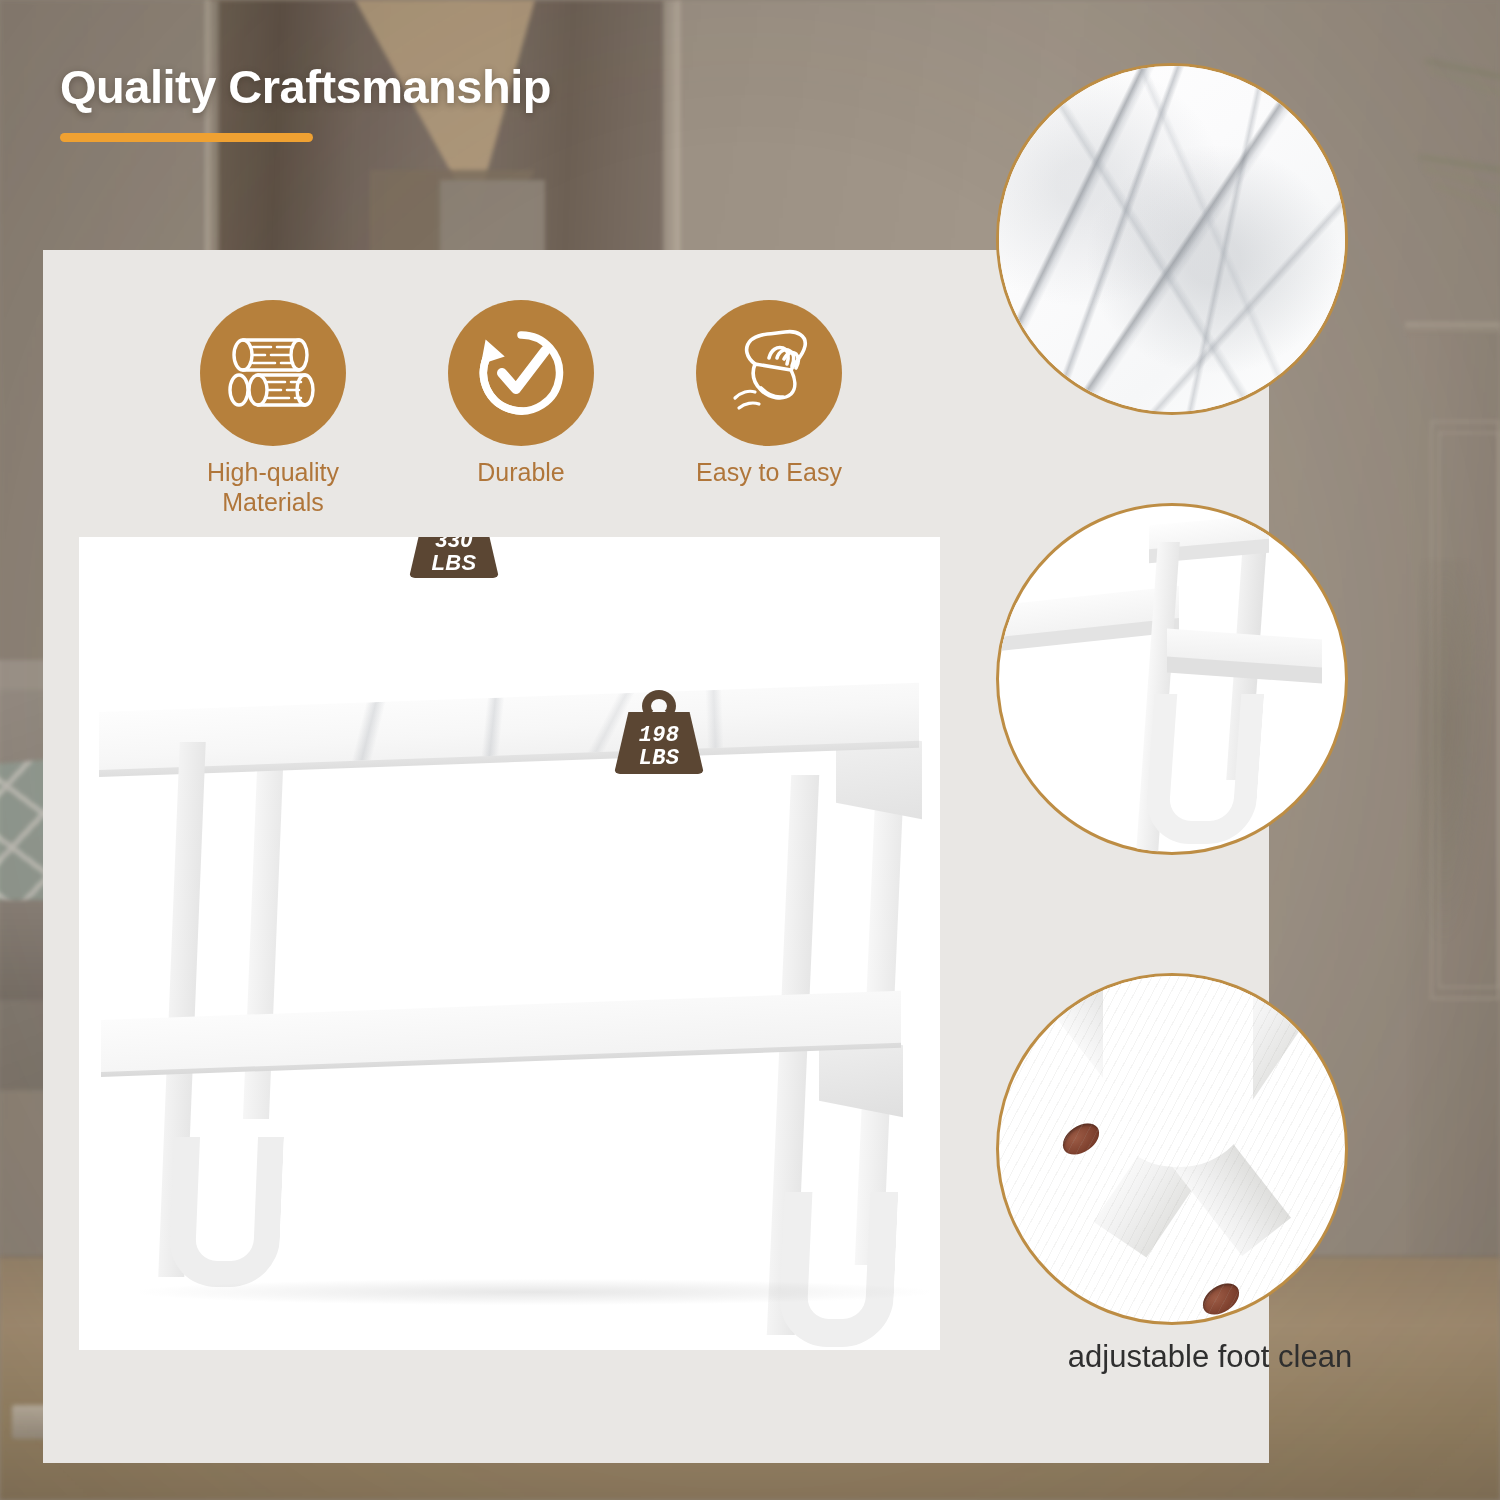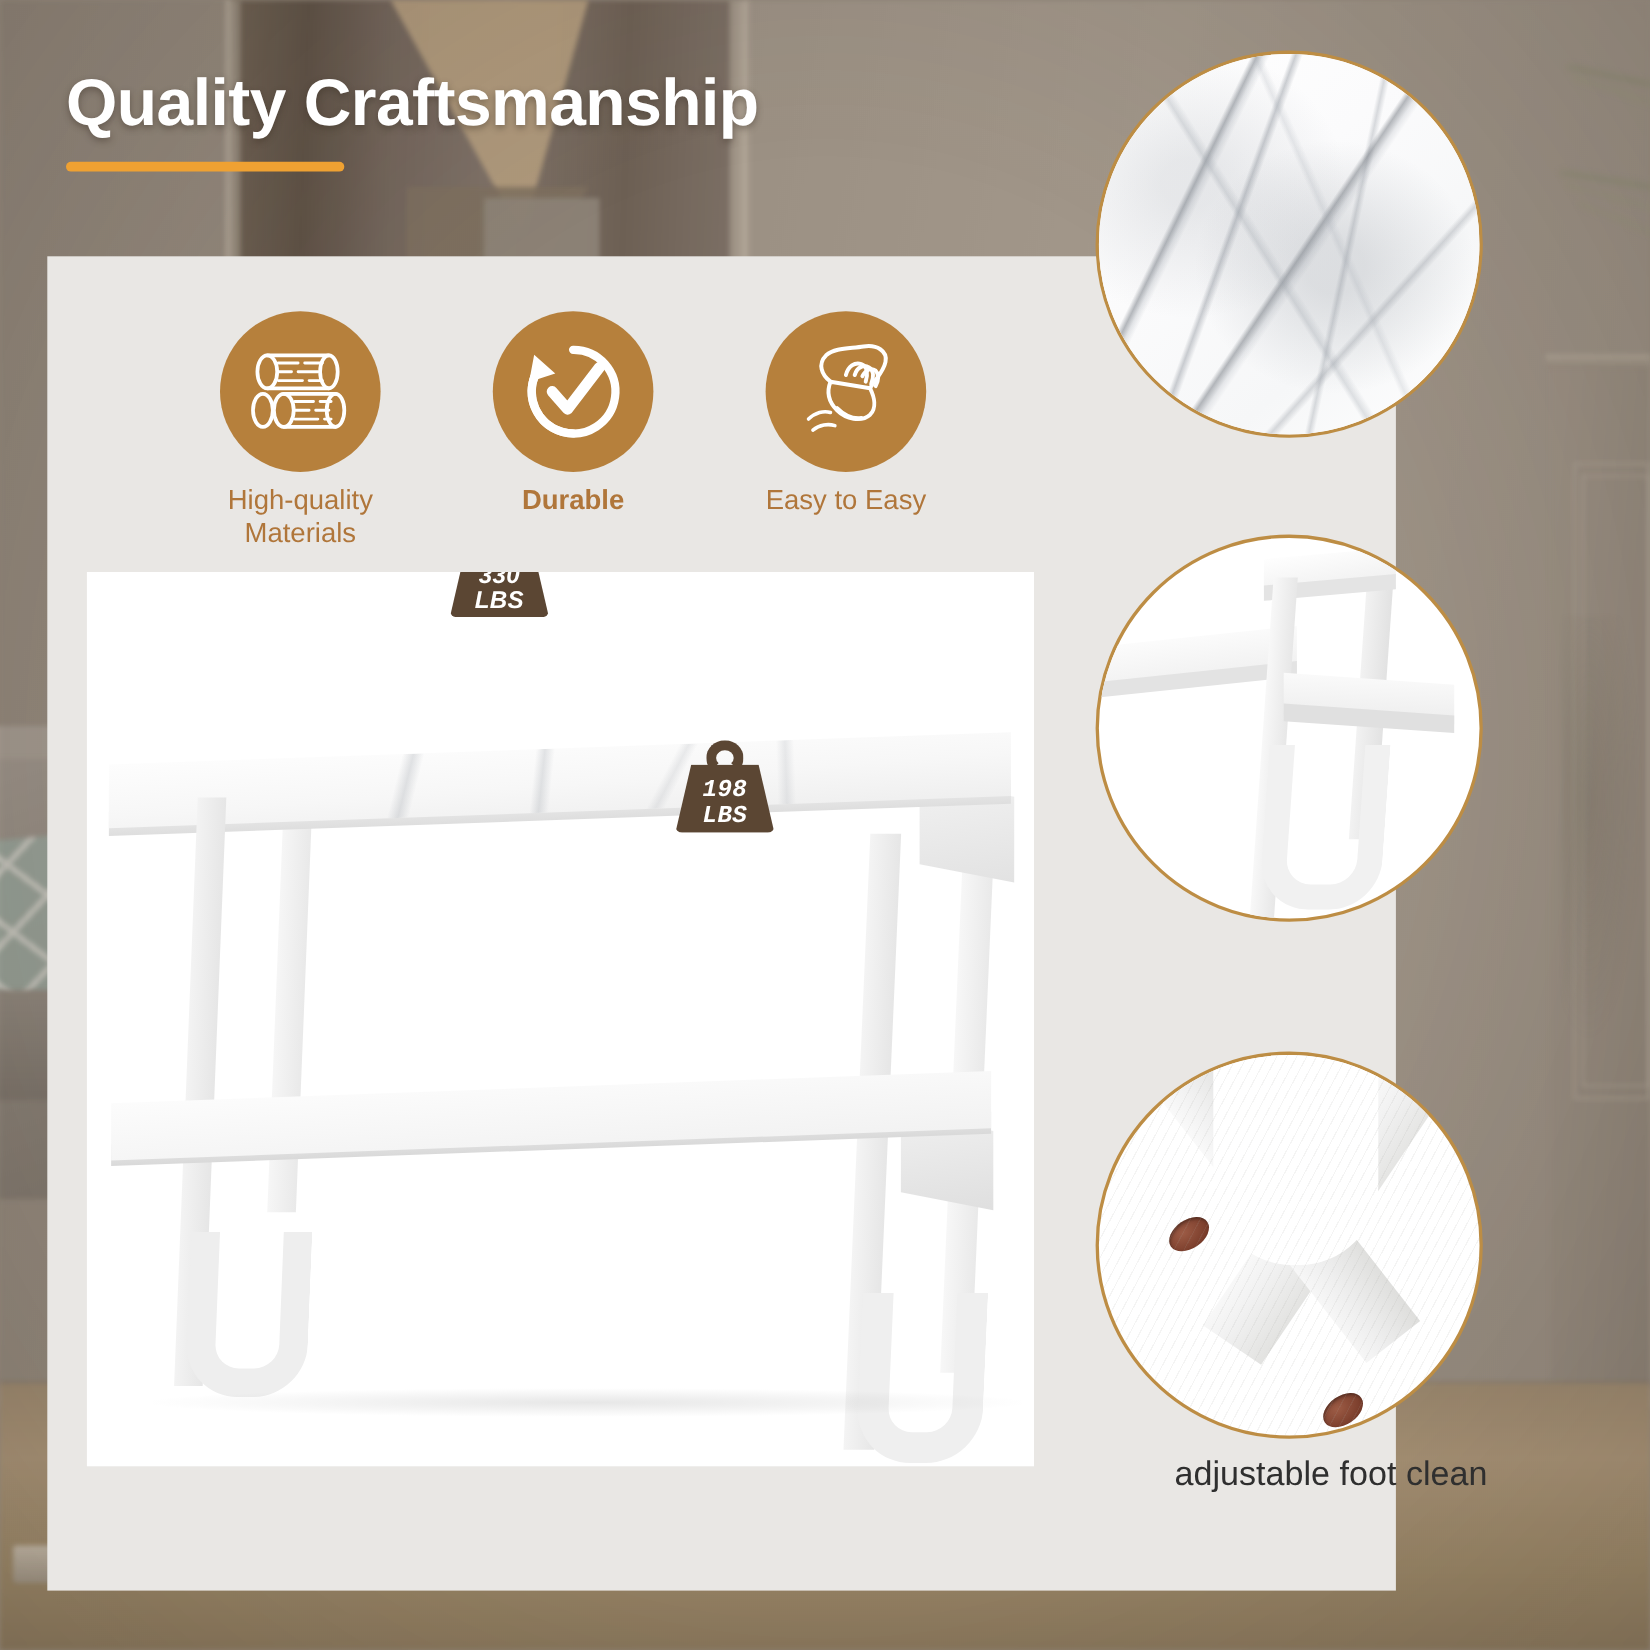--- a/index.html
+++ b/index.html
@@ -71,33 +71,33 @@
   .bg-frond2{ position:absolute; height:2px; background:#8f9670; border-radius:3px; }
   .bg-plant-shadow{ position:absolute; left:1420px; top:560px; width:80px; height:420px;
     background:radial-gradient(ellipse at 30% 40%, rgba(120,112,98,.45), transparent 62%);
     opacity:.8; }
   .bg-vig{ position:absolute; inset:0;
     background:radial-gradient(ellipse at 50% 45%, rgba(0,0,0,0) 45%, rgba(40,33,26,.16) 100%); }
   #room-bg *{ filter:blur(2.2px); }
 
   
   #title-block{ position:absolute; left:60px; top:62px; z-index:30; }
-  #page-title{ font-size:60px; font-weight:bold; color:#ffffff; letter-spacing:-.5px;
+  #page-title{ font-size:47px; font-weight:bold; color:#ffffff; letter-spacing:-.5px;
     text-shadow:0 2px 7px rgba(60,48,38,.45); line-height:1.05; white-space:nowrap; }
   #title-rule{ margin-top:22px; width:253px; height:9px; background:#efa132; border-radius:5px; }
 
   
-  #content-panel{ position:absolute; left:43px; top:233px; width:1226px; height:1213px;
+  #content-panel{ position:absolute; left:43px; top:250px; width:1226px; height:1213px;
     background:#e9e7e4; z-index:10; }
 
   
   #features-row{ position:absolute; left:120px; top:50px; width:760px; height:215px; }
   .feature{ position:absolute; top:0; width:220px; text-align:center; }
   .feature.f0{ left:0px; }
-  .feature.f1{ left:248px;font-weight:bold; }
+  .feature.f1{ left:248px; }
   .feature.f2{ left:496px; }
   .feat-circle{ width:146px; height:146px; border-radius:50%; background:#b6803c;
     margin:0 auto; position:relative; }
   .feat-label{ margin-top:12px; font-size:25px; color:#b0763a; line-height:1.18;
     white-space:pre-line; }
 
   
   .ico-logs{ position:absolute; left:50%; top:50%; transform:translate(-50%,-50%); }
   
   .ico-refresh{ position:absolute; left:50%; top:50%; transform:translate(-50%,-50%); }

